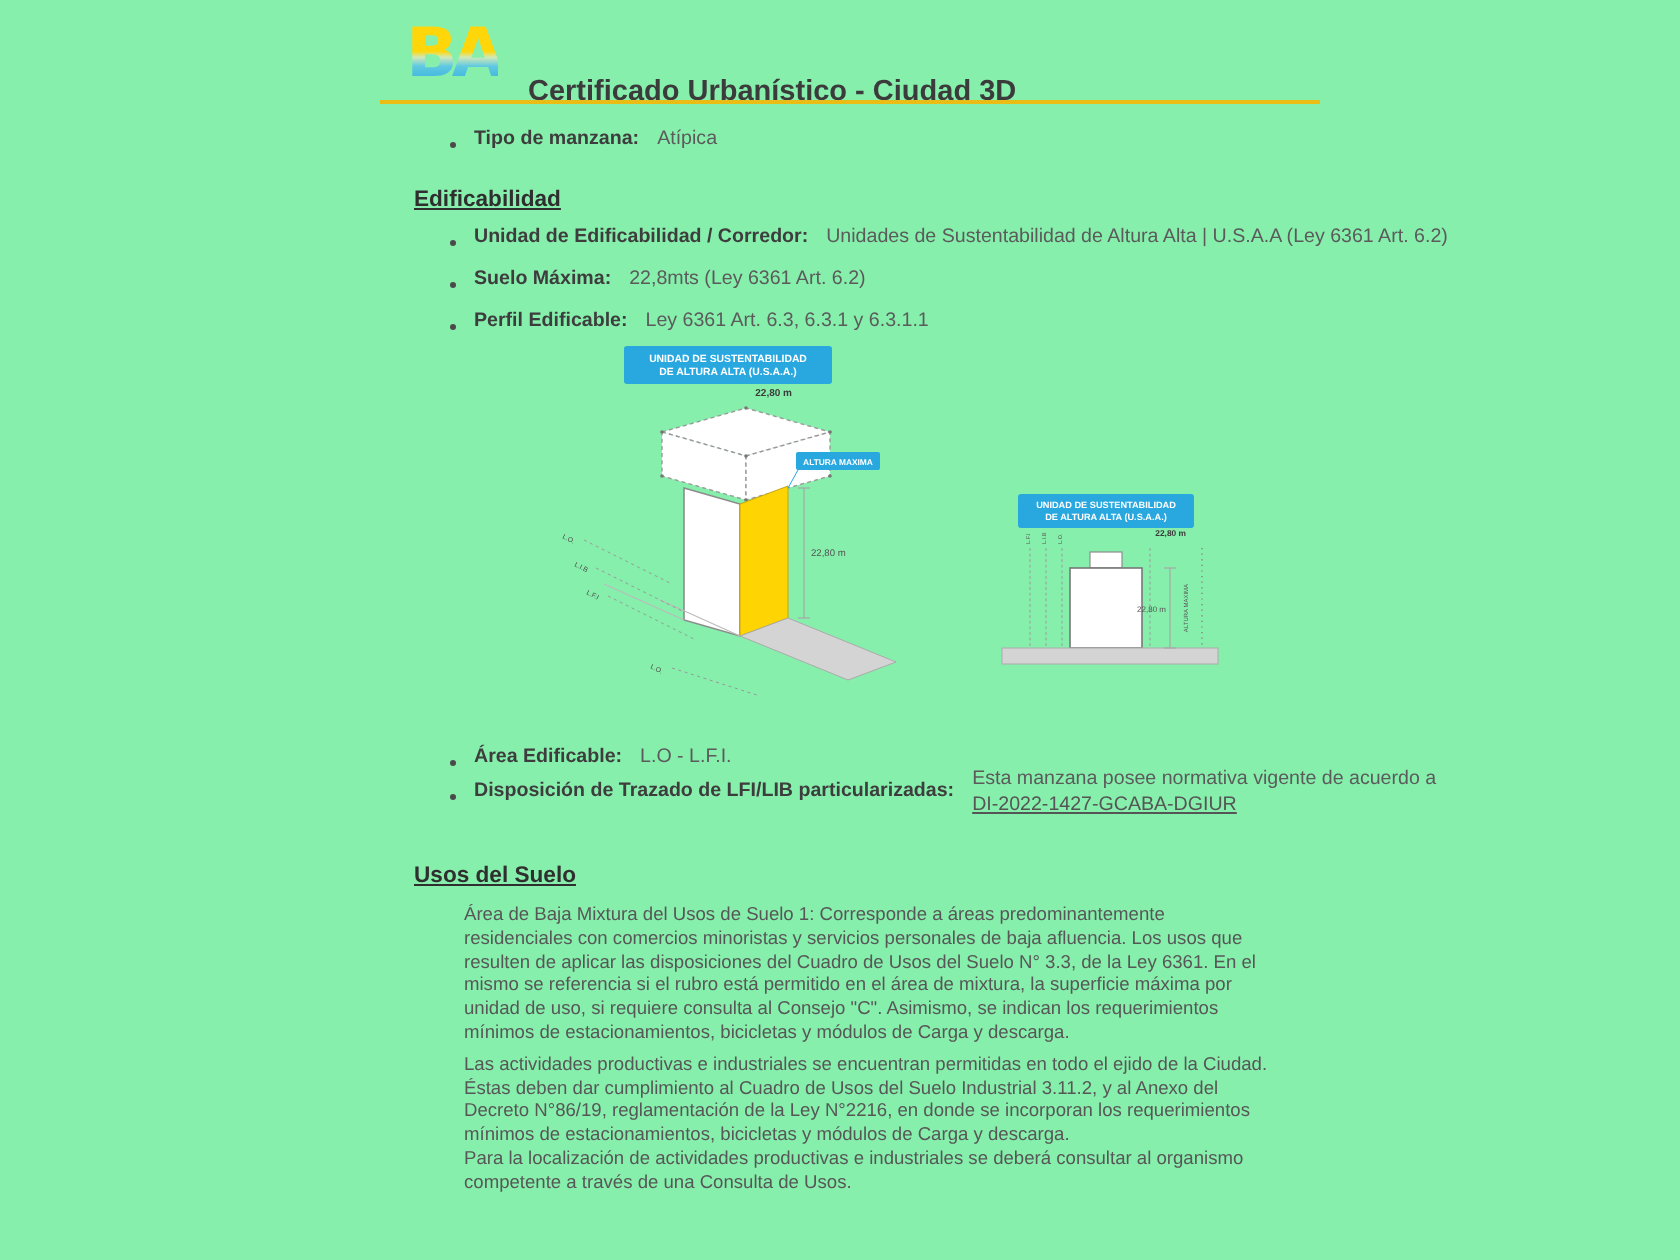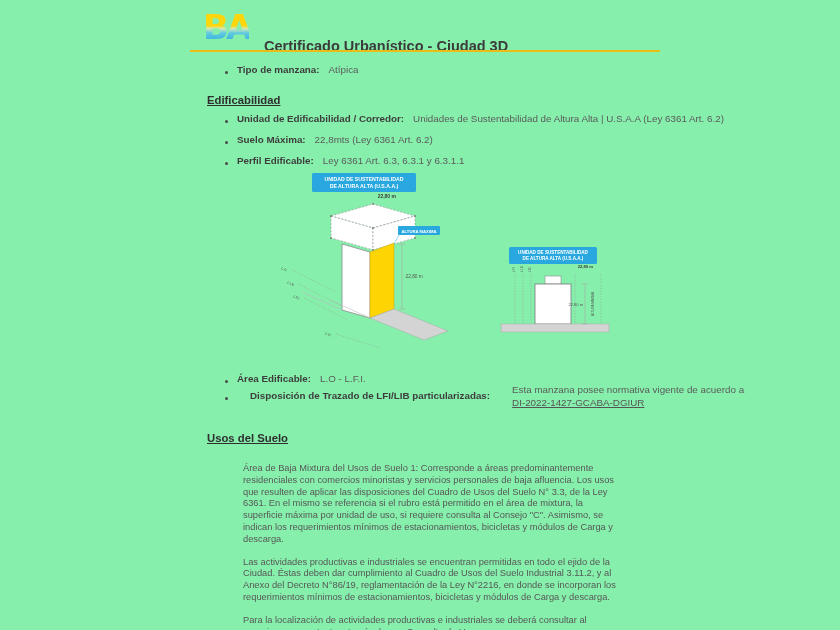--- a/index.html
+++ b/index.html
@@ -32,21 +32,21 @@
     position:absolute;left:207px;font-size:11.3px;font-weight:bold;color:#2f2f2f;
     text-decoration:underline;
   }
 
   
   .diagram{position:absolute;}
   .diagram text{font-family:"Liberation Sans",sans-serif;}
 
   
   .paras{position:absolute;left:232px;top:452px;width:404px;font-size:9.3px;line-height:11.8px;color:#575757;}
-  .paras p{margin:11px;}
+  .paras p{margin:0;}
   .paras p.gap{margin-bottom:4px;}
 </style>
 </head>
 <body>
 
 <div class="page">
 
   <div class="logo">BA</div>
   <div class="doc-title">Certificado Urbanístico - Ciudad 3D</div>
   <div class="header-rule"></div>
@@ -162,21 +162,21 @@
     <text x="88" y="62" font-size="4" fill="#555555" text-anchor="end">22,80 m</text>
     <text x="99" y="60" font-size="3" fill="#555555" text-anchor="middle" transform="rotate(-90 99 60)">ALTURA MAXIMA</text>
   </svg>
 
   <div class="row" style="top:373px;">
     <span class="dot"></span>
     <span class="lbl">Área Edificable:</span>
     <span class="val">L.O - L.F.I.</span>
   </div>
 
-  <div class="row" style="top:383px;gap:13px;">
+  <div class="row" style="top:383px;">
     <span class="dot"></span>
     <span class="lbl">Disposición de Trazado de LFI/LIB particularizadas:</span>
     <span class="val-block">
       <span>Esta manzana posee normativa vigente de acuerdo a</span><br>
       <span class="doc-link">DI-2022-1427-GCABA-DGIUR</span>
     </span>
   </div>
 
   <div class="section-heading" style="top:432px;">Usos del Suelo</div>
 

